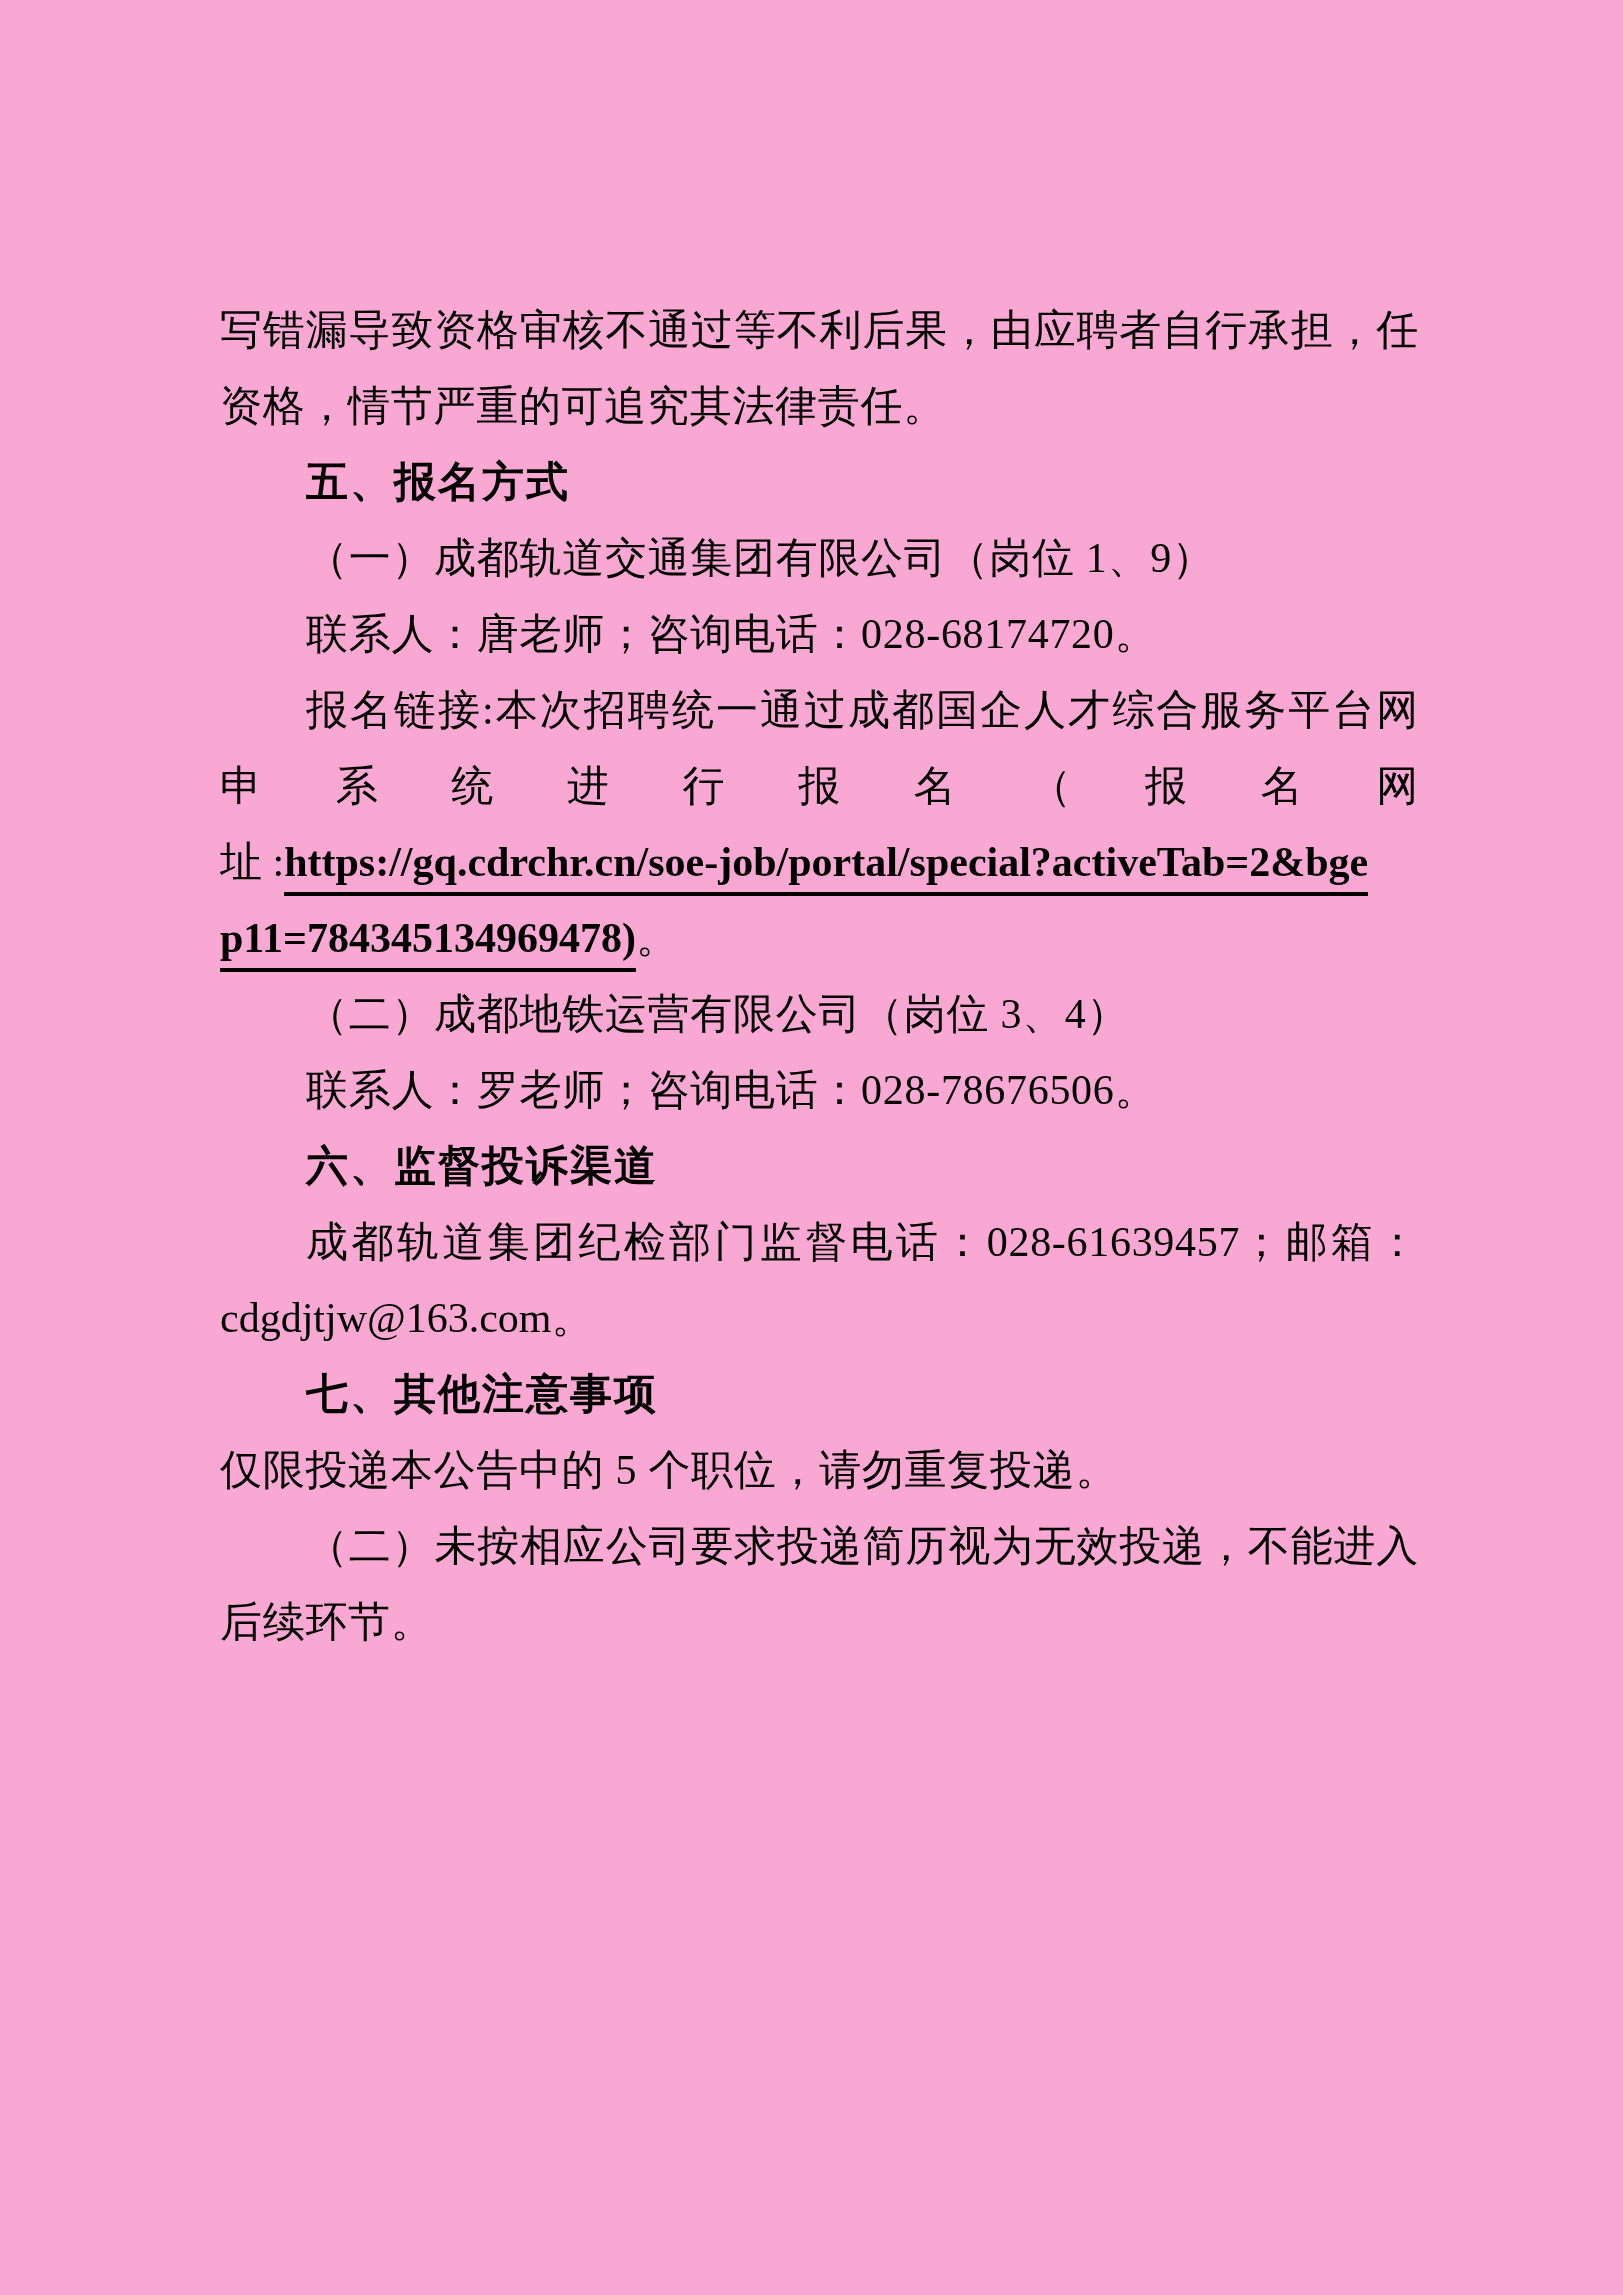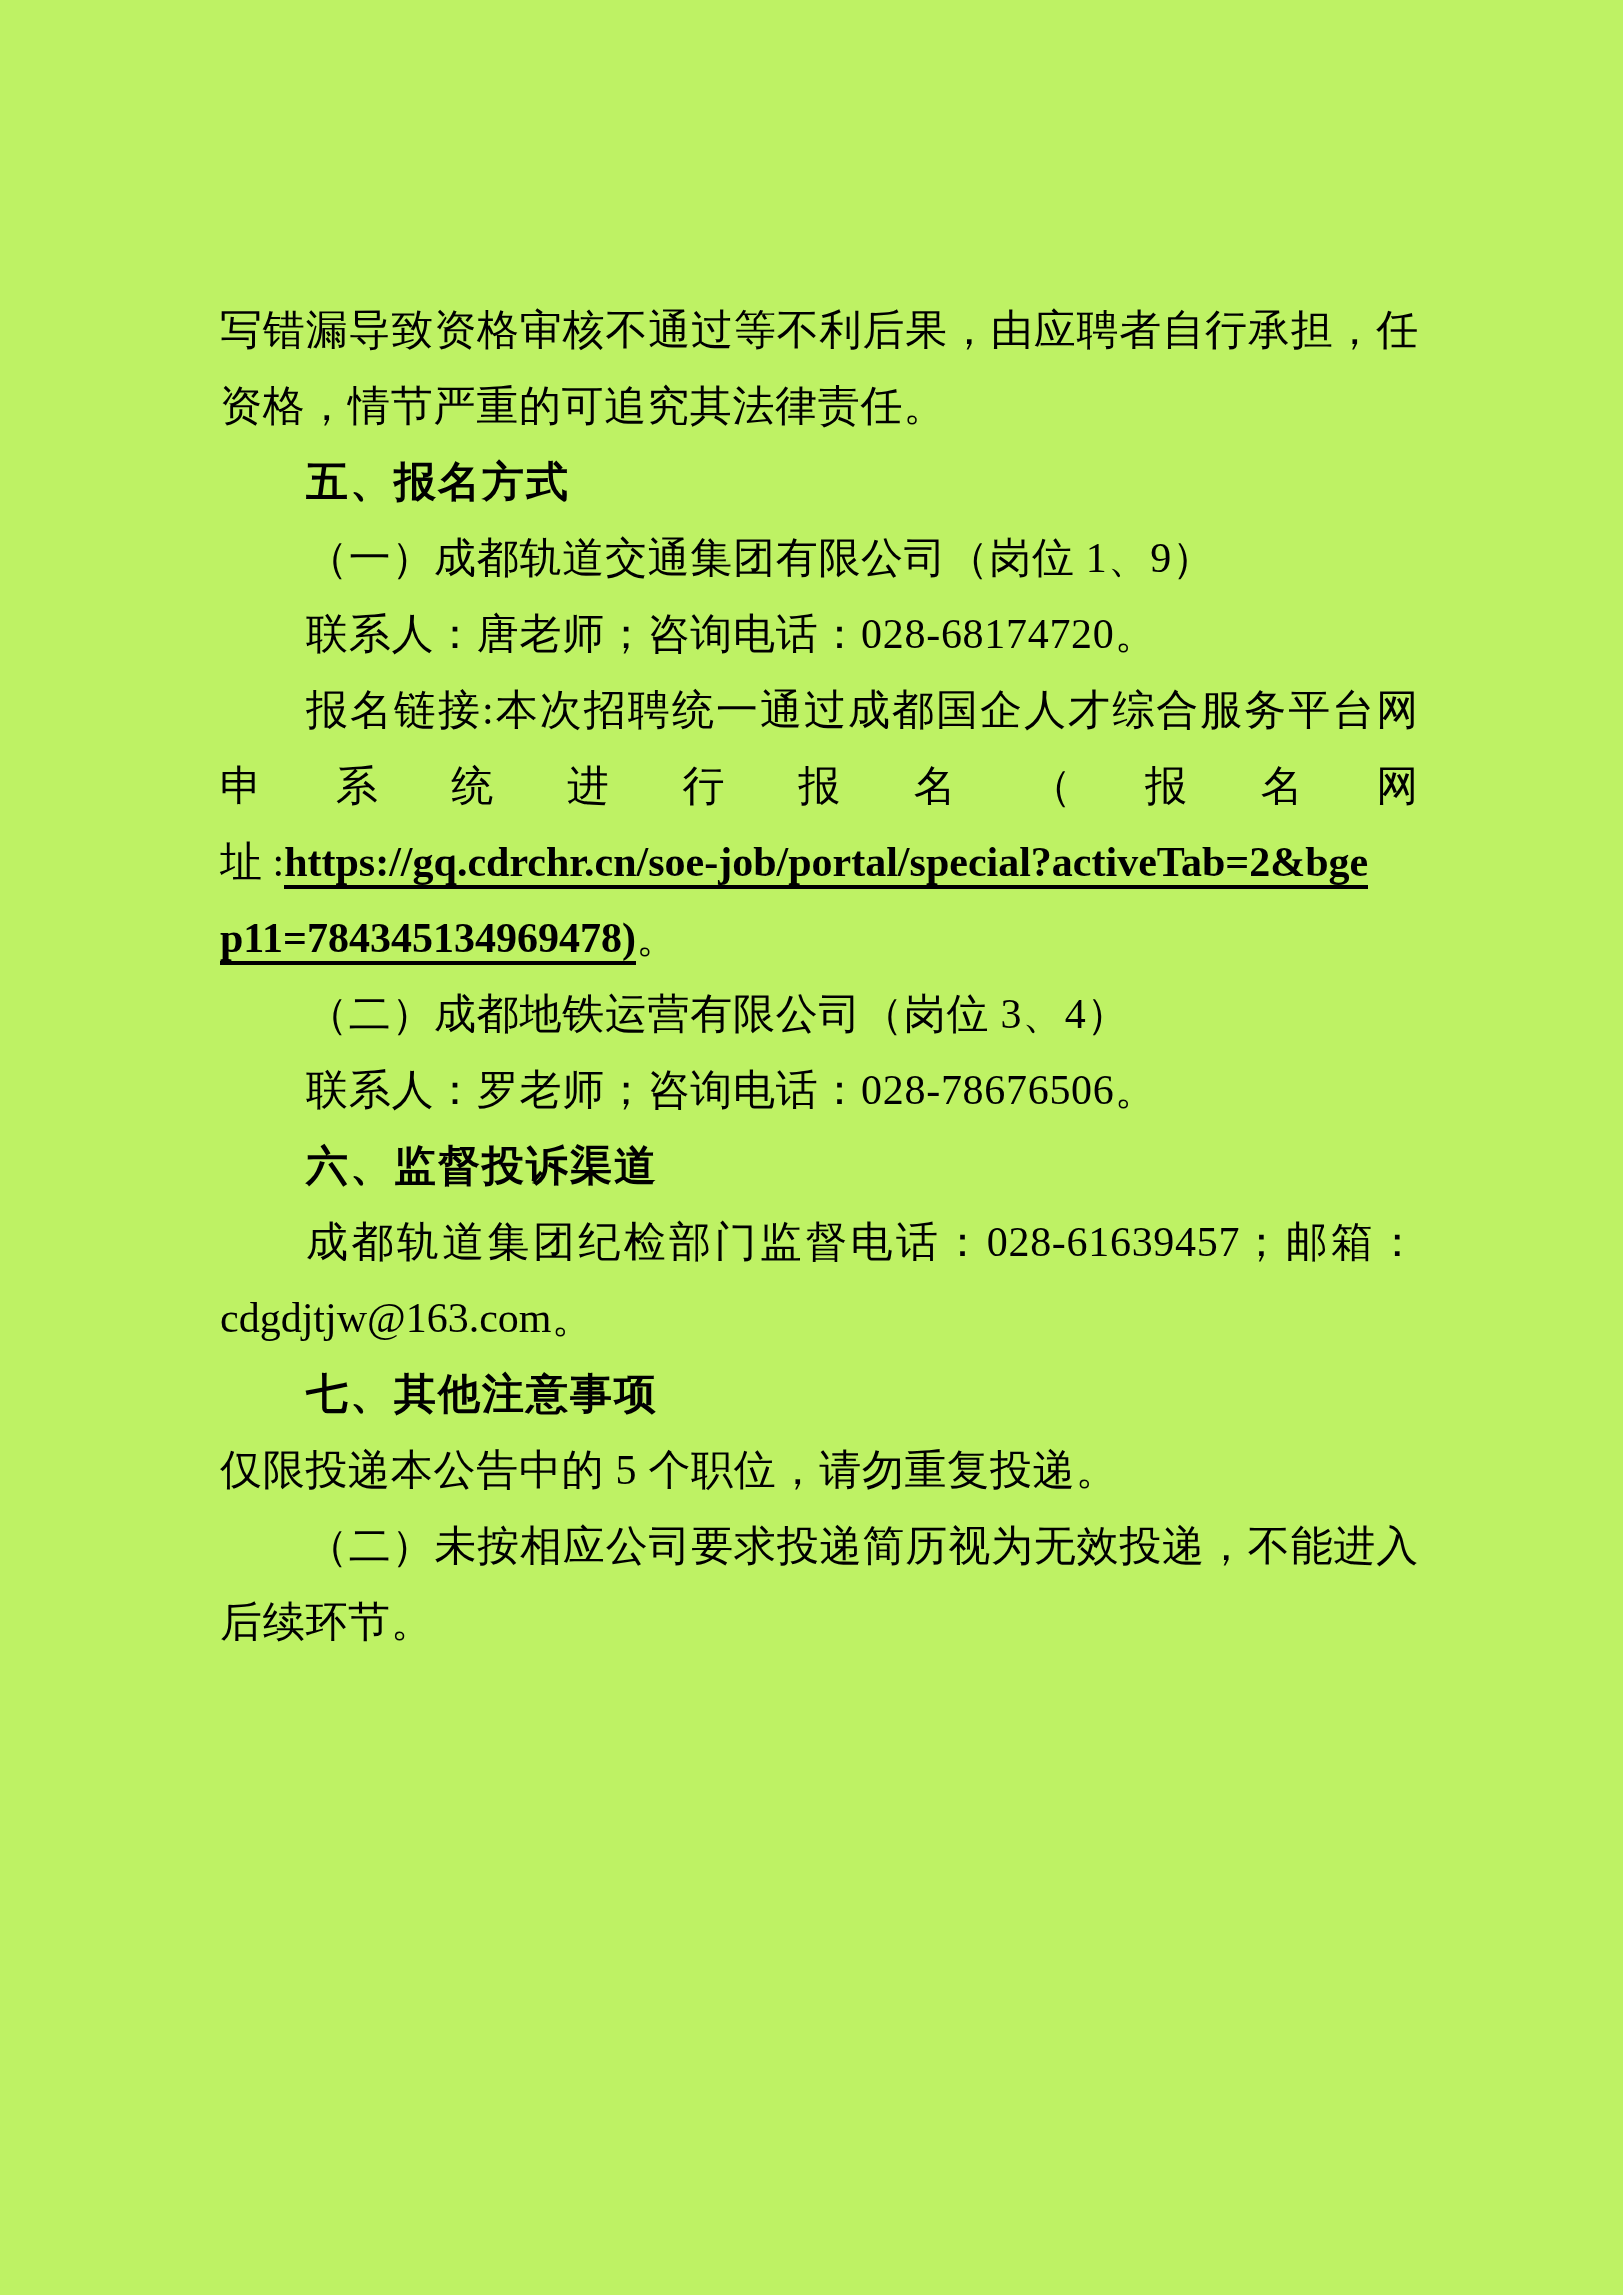--- a/index.html
+++ b/index.html
@@ -5,21 +5,21 @@
   html, body {
     margin: 0;
     padding: 0;
     background: #9e9e9e;
   }
   .page {
     position: relative;
     width: 1623px;
     height: 2295px;
     margin: 0 auto;
-    background: #bef264;
+    background: #f9a8d4;
     overflow: hidden;
     font-family: "Liberation Serif", "DejaVu Serif", serif;
     color: #000000;
   }
   .content {
     position: absolute;
     left: 220px;
     top: 292px;
     width: 1199px;
   }
@@ -44,21 +44,21 @@
   
   .stretch {
     display: flex;
     justify-content: space-between;
   }
   
   .link {
     font-weight: bold;
     letter-spacing: 0;
     border-bottom: 4.8px solid #000000;
-    padding-bottom: 0;
+    padding-bottom: 7px;
   }
   .urlline { letter-spacing: 0; }
 </style>
 </head>
 <body>
 
 <div class="page">
   <div class="content">
 
     <div class="l j">写错漏导致资格审核不通过等不利后果，由应聘者自行承担，任</div>

